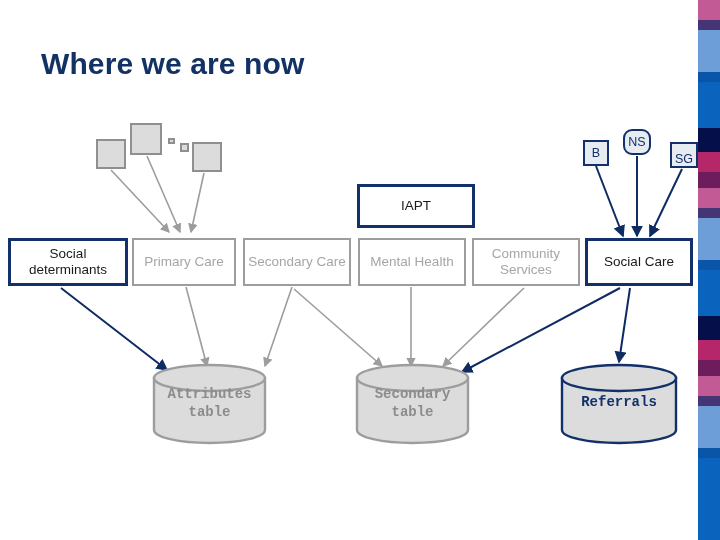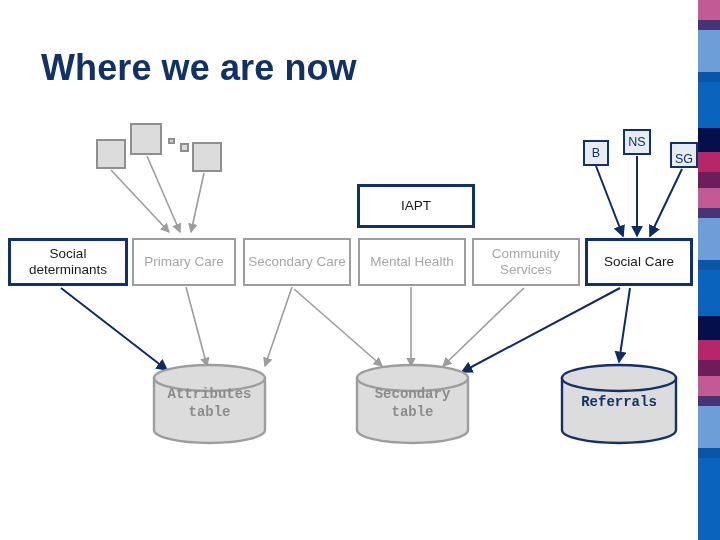--- a/index.html
+++ b/index.html
@@ -26,21 +26,21 @@
     width: 22px;
     height: 540px;
   }
   #color-strip .band { width: 100%; }
 
   
   #page-title {
     position: absolute;
     left: 41px;
     top: 47px;
-    font-size: 36px;
+    font-size: 30px;
     font-weight: bold;
     color: #123265;
     letter-spacing: 0.1px;
     white-space: nowrap;
   }
 
   
   #connectors {
     position: absolute;
     left: 0; top: 0;
@@ -197,21 +197,21 @@
       <div class="srcsquare" style="left: 130px; top: 123px; width: 32px; height: 32px;"></div>
       <div class="srcsquare" style="left: 192px; top: 142px; width: 30px; height: 30px;"></div>
       <div class="srcdot" style="left: 168px; top: 138px; width: 7px; height: 6px;"></div>
       <div class="srcdot" style="left: 180px; top: 143px; width: 9px; height: 9px;"></div>
     </div>
 
   <div id="tag-group">
       <div class="tagbox" style="left: 583px; top: 140px; width: 26px; height: 26px;">
         <span>B</span>
       </div>
-      <div class="tagbox" style="left: 623px; top: 129px; width: 28px; height: 26px;">
+      <div class="tagbox" style="left: 623px; top: 129px; width: 28px; height: 26px; border-radius: 9px;">
         <span>NS</span>
       </div>
       <div class="tagbox" style="left: 670px; top: 142px; width: 28px; height: 26px; align-items: flex-end;">
         <span>SG</span>
       </div>
     </div>
 
   <div class="nodebox navy" id="iapt-box" style="left: 357px; top: 184px; width: 118px; height: 44px;">
     <span>IAPT</span>
   </div>

